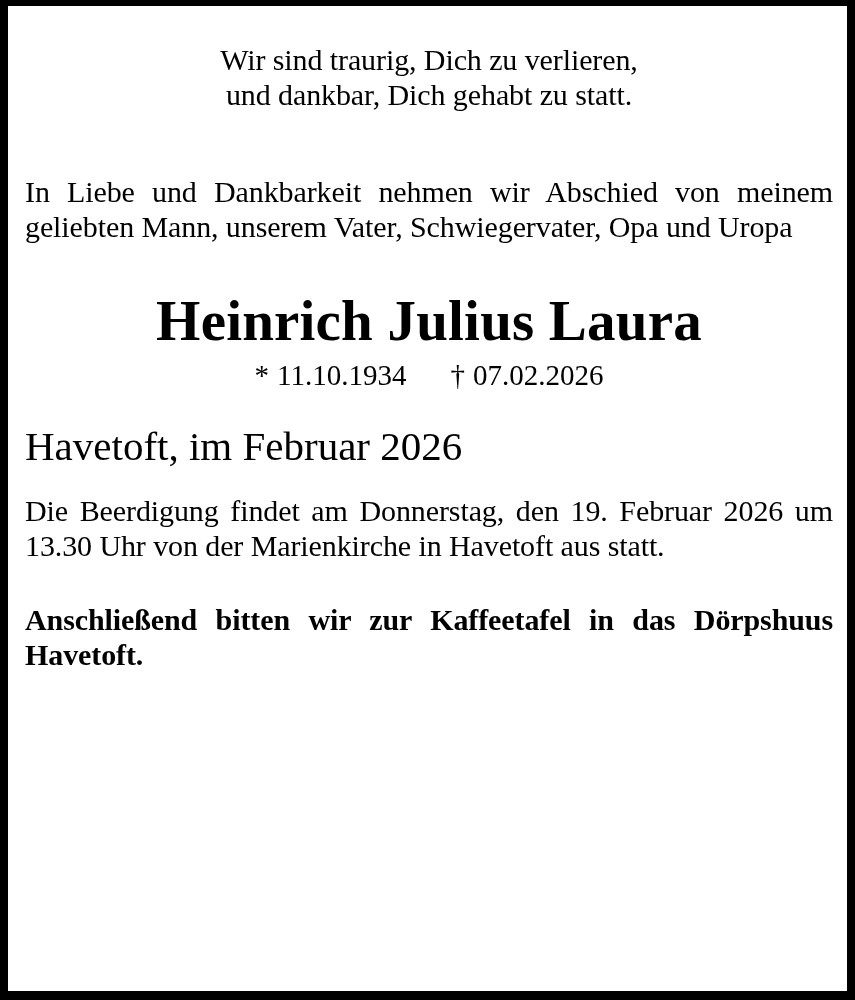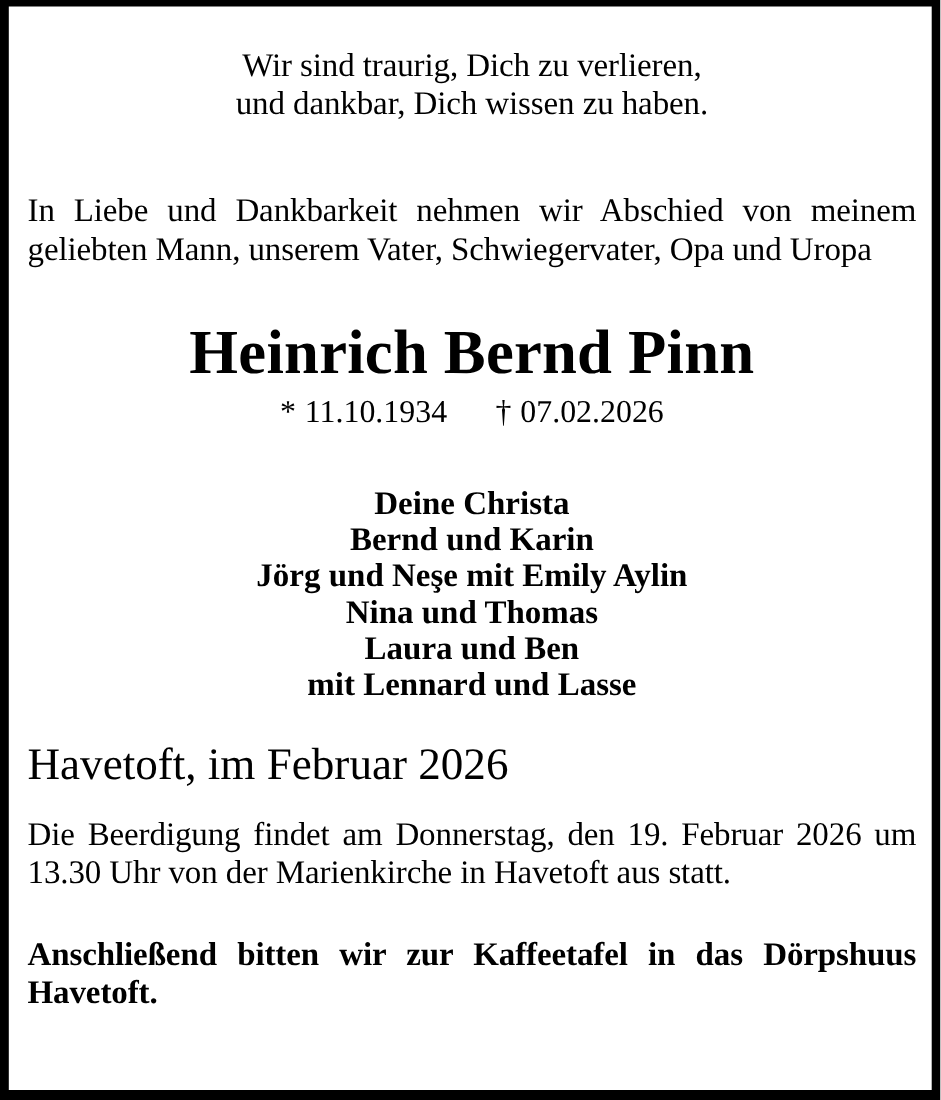--- a/index.html
+++ b/index.html
@@ -105,40 +105,32 @@
   .para-reception { margin-top: 39px; font-weight: bold; }
 </style>
 </head>
 <body>
 
 <div class="notice">
   <div class="inner">
 
     <div class="verse">
       <span class="verse-line">Wir sind traurig, Dich zu verlieren,</span>
-      <span class="verse-line">und dankbar, Dich wissen zu haben.</span>
+      <span class="verse-line">und dankbar, Dich gehabt zu statt.</span>
     </div>
 
     <p class="para para-intro">In Liebe und Dankbarkeit nehmen wir Abschied von meinem geliebten Mann, unserem Vater, Schwiegervater, Opa und Uropa</p>
 
     <div class="name-block">
-      <div class="deceased-name">Heinrich Bernd Pinn</div>
+      <div class="deceased-name">Heinrich Julius Laura</div>
       <div class="dates">
         <span class="date-birth"><span class="sym">*</span><span>11.10.1934</span></span><span class="date-death"><span class="sym">†</span><span>07.02.2026</span></span>
       </div>
     </div>
 
-    <div class="survivors">
-      <span class="survivor-line">Deine Christa</span>
-      <span class="survivor-line">Bernd und Karin</span>
-      <span class="survivor-line">Jörg und Neşe mit Emily Aylin</span>
-      <span class="survivor-line">Nina und Thomas</span>
-      <span class="survivor-line">Laura und Ben</span>
-      <span class="survivor-line">mit Lennard und Lasse</span>
-    </div>
 
     <div class="place-line">Havetoft, im Februar 2026</div>
 
     <p class="para para-funeral">Die Beerdigung findet am Donnerstag, den 19. Februar 2026 um 13.30 Uhr von der Marienkirche in Havetoft aus statt.</p>
 
     <p class="para para-reception">Anschließend bitten wir zur Kaffeetafel in das Dörpshuus Havetoft.</p>
 
   </div>
 </div>
 

